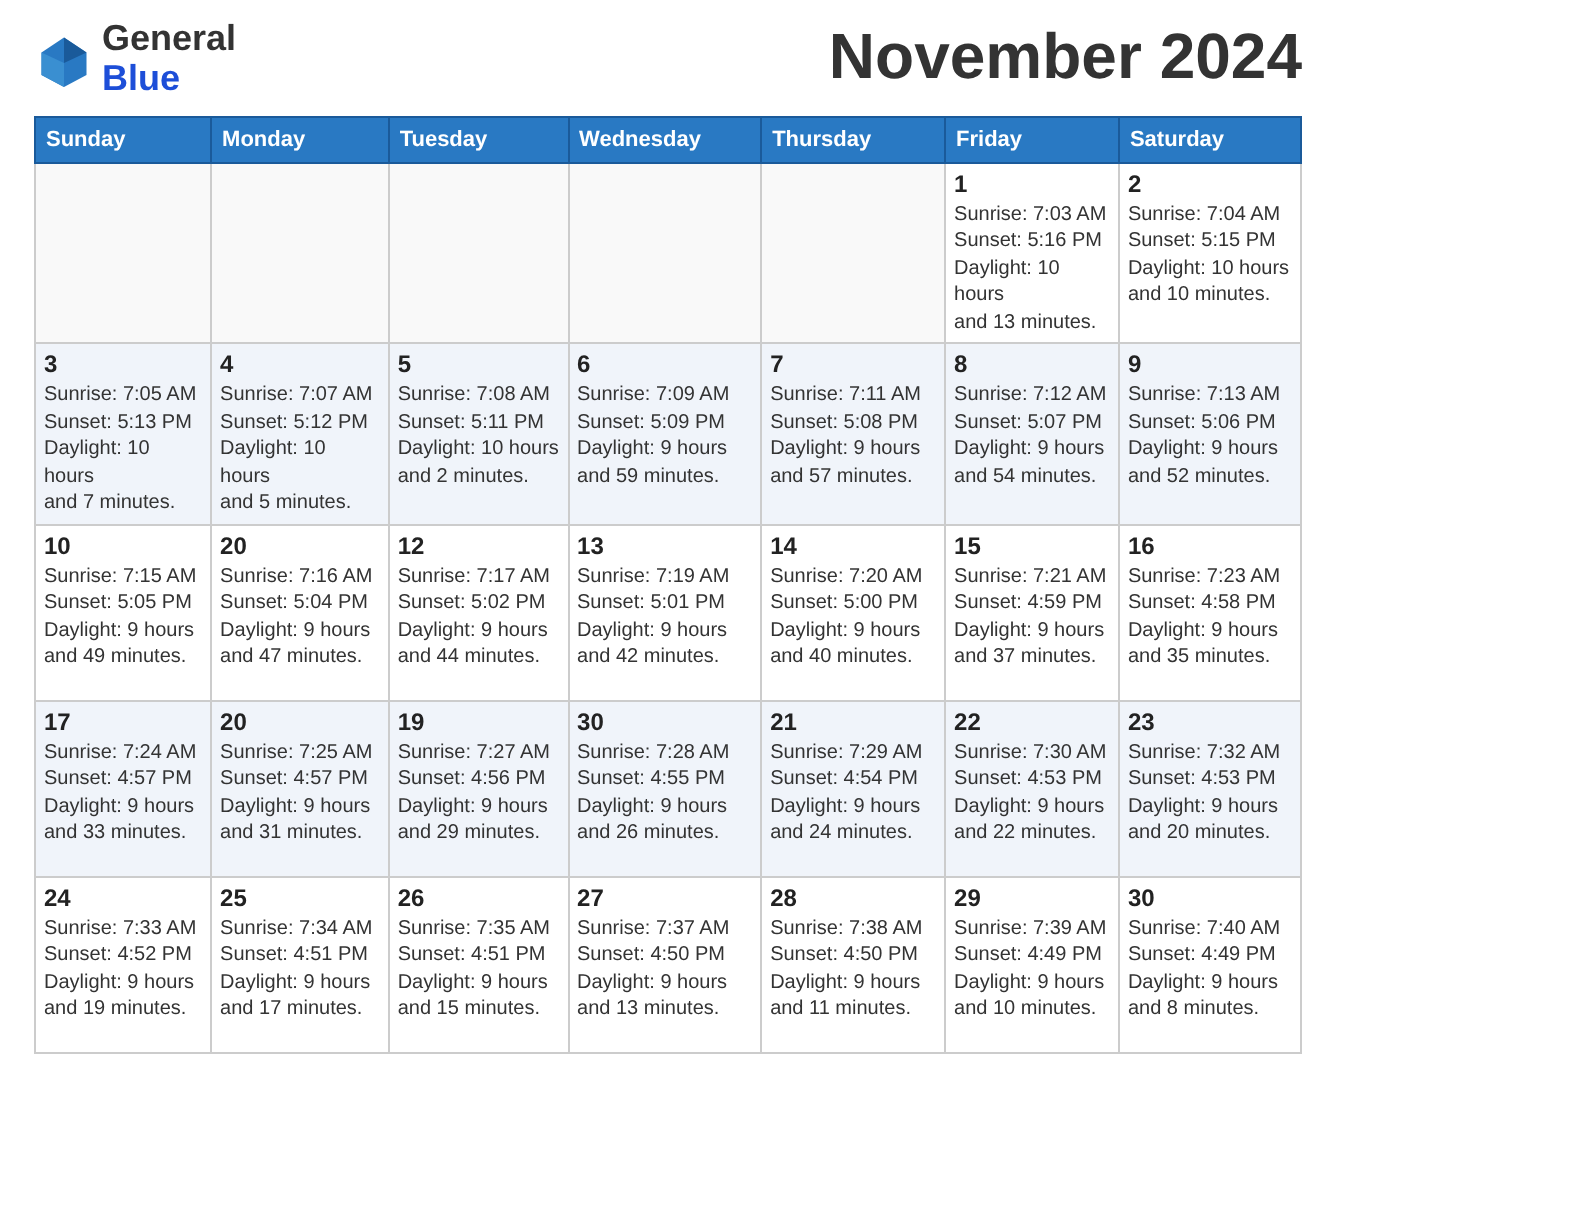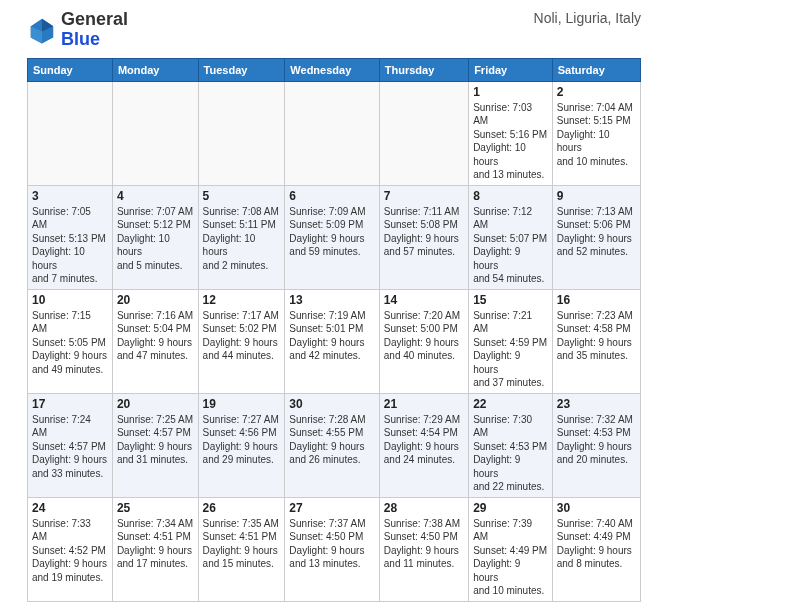--- a/index.html
+++ b/index.html
@@ -5,21 +5,21 @@
     * { margin: 0; padding: 0; box-sizing: border-box; }
     body {
       font-family: Arial, sans-serif;
       background: #fff;
       width: 792px;
       height: 612px;
       overflow: hidden;
     }
     .container {
       width: 668px;
-      padding: 10px 27px;
+      padding: 10px 17px;
     }
     .header {
       display: flex;
       justify-content: space-between;
       align-items: flex-start;
       margin-bottom: 8px;
     }
     .logo {
       display: flex;
       align-items: center;
@@ -113,21 +113,21 @@
         <polygon points="20,5 35,15 35,30 20,38 5,30 5,15" fill="#2979c3"></polygon>
         <polygon points="20,5 35,15 20,22" fill="#1a5a9a"></polygon>
         <polygon points="5,15 20,22 20,38 5,30" fill="#3a8fd1"></polygon>
       </svg>
       <div class="logo-text">
         <span class="general">General</span>
         <span class="blue">Blue</span>
       </div>
     </div>
     <div class="title-block">
-      <div class="subtitle">Noli, Liguria, Italy</div>
+      <div class="month-title">November 2024</div>
     </div>
   </div>
 
   <table class="calendar">
     <thead>
       <tr>
         <th>Sunday</th>
         <th>Monday</th>
         <th>Tuesday</th>
         <th>Wednesday</th>

